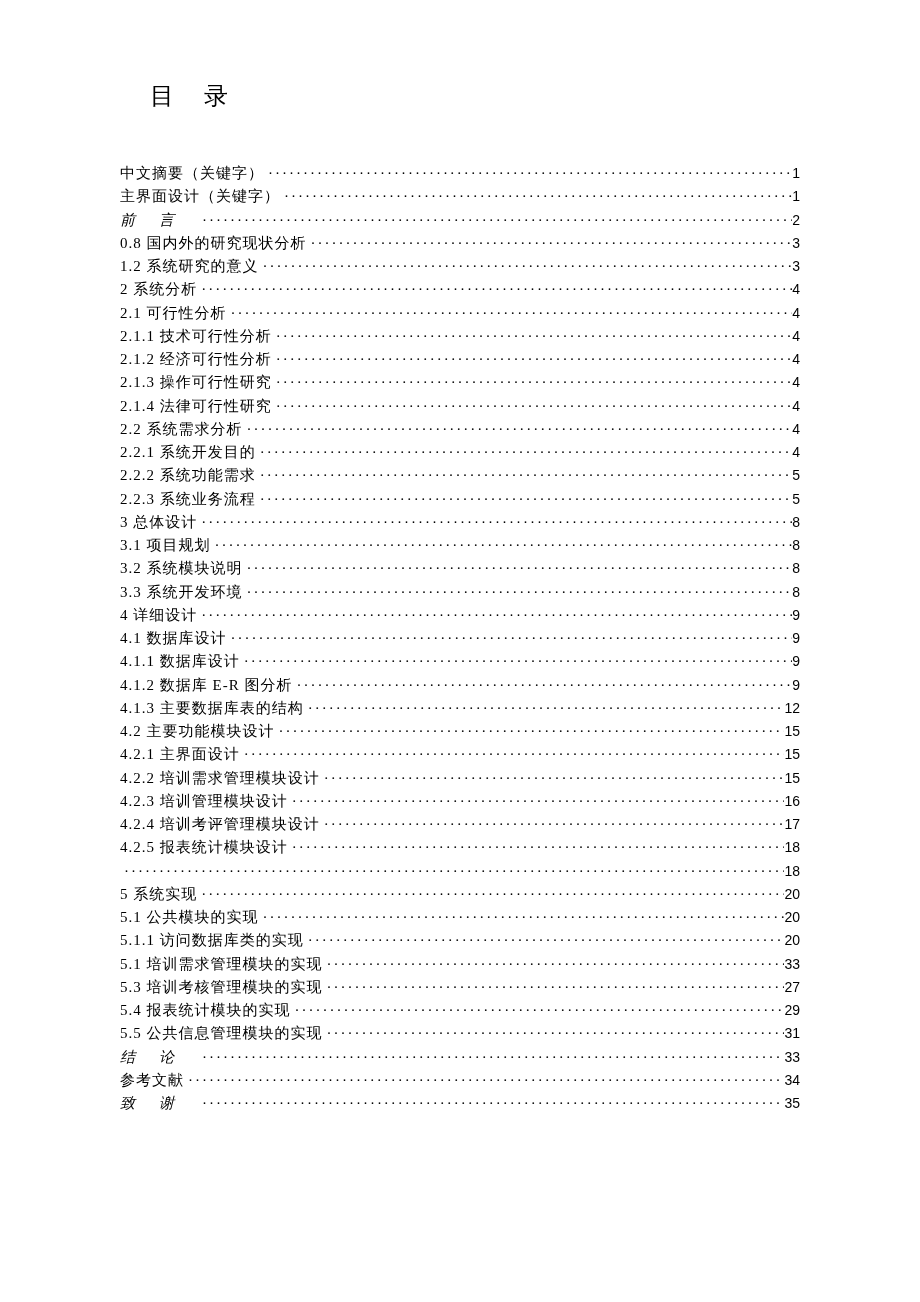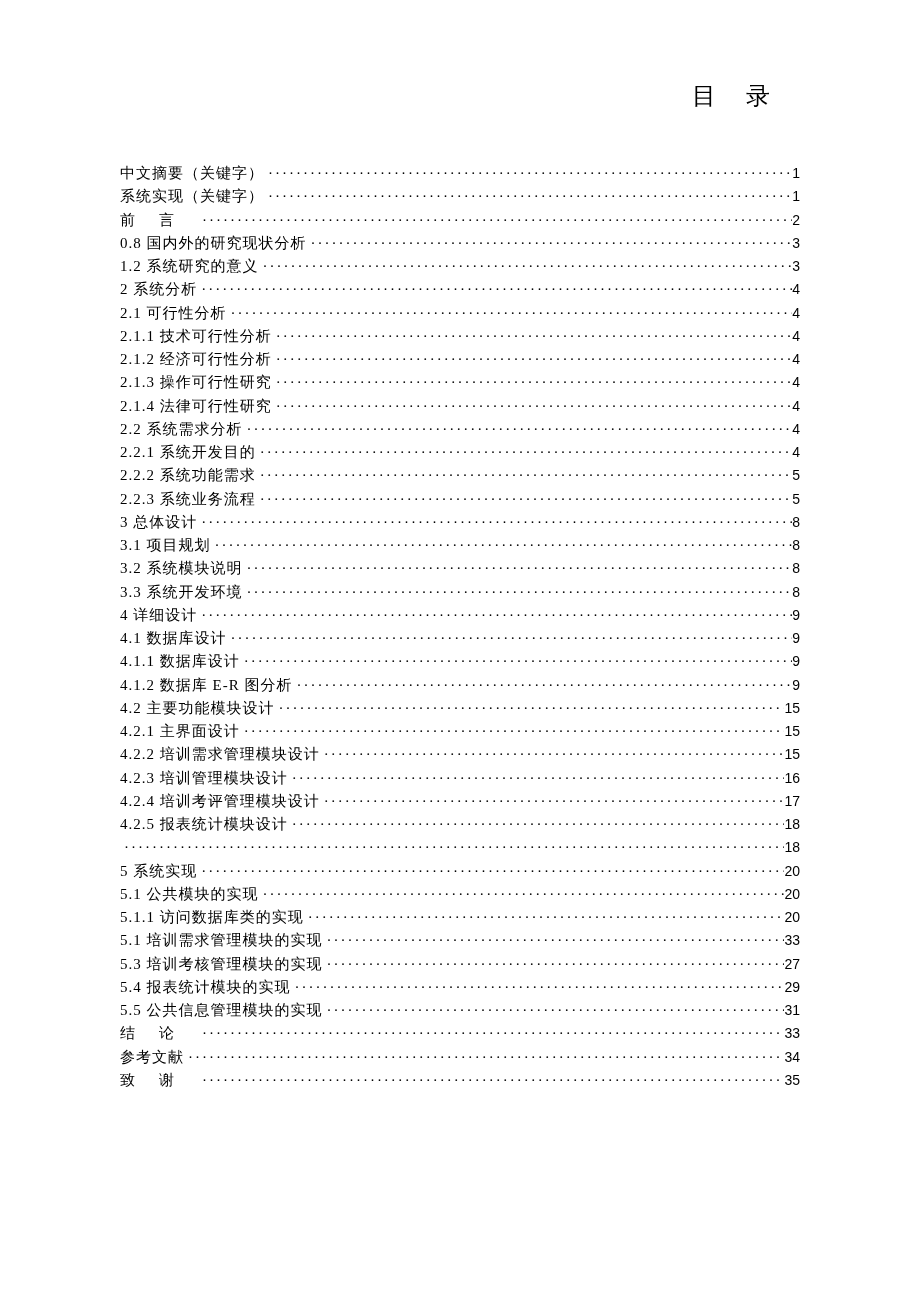--- a/index.html
+++ b/index.html
@@ -9,21 +9,21 @@
     }
     body {
       background: #ffffff;
       font-family: "SimSun", "宋体", serif;
       width: 920px;
       margin: 0 auto;
       padding: 80px 120px 60px 120px;
       color: #000;
     }
     .title {
-      text-align: right;
+      text-align: left;
       font-size: 24px;
       font-weight: normal;
       margin-bottom: 50px;
       letter-spacing: 30px;
       padding-left: 30px;
     }
     .toc-entry {
       display: flex;
       align-items: baseline;
       font-size: 15px;
@@ -44,35 +44,36 @@
     .toc-dots::before {
       content: "································································································································································";
     }
     .toc-page {
       flex-shrink: 0;
       font-family: Arial, sans-serif;
       font-size: 14px;
     }
     .spaced-3 {
       letter-spacing: 24px;
+      font-style: italic;
     }
   </style>
 </head>
 <body>
 
 <h1 class="title">目录</h1>
 
 <div id="toc-container">
     <div class="toc-entry">
       <span class="toc-label ">中文摘要（关键字）</span>
       <span class="toc-dots"></span>
       <span class="toc-page">1</span>
     </div>
     <div class="toc-entry">
-      <span class="toc-label ">系统实现（关键字）</span>
+      <span class="toc-label ">主界面设计（关键字）</span>
       <span class="toc-dots"></span>
       <span class="toc-page">1</span>
     </div>
     <div class="toc-entry">
       <span class="toc-label spaced-3">前言</span>
       <span class="toc-dots"></span>
       <span class="toc-page">2</span>
     </div>
     <div class="toc-entry">
       <span class="toc-label ">0.8 国内外的研究现状分析</span>
@@ -166,20 +167,25 @@
     </div>
     <div class="toc-entry">
       <span class="toc-label ">4.1.1 数据库设计</span>
       <span class="toc-dots"></span>
       <span class="toc-page">9</span>
     </div>
     <div class="toc-entry">
       <span class="toc-label ">4.1.2 数据库 E-R 图分析</span>
       <span class="toc-dots"></span>
       <span class="toc-page">9</span>
+    </div>
+    <div class="toc-entry">
+      <span class="toc-label ">4.1.3 主要数据库表的结构</span>
+      <span class="toc-dots"></span>
+      <span class="toc-page">12</span>
     </div>
     <div class="toc-entry">
       <span class="toc-label ">4.2 主要功能模块设计</span>
       <span class="toc-dots"></span>
       <span class="toc-page">15</span>
     </div>
     <div class="toc-entry">
       <span class="toc-label ">4.2.1 主界面设计</span>
       <span class="toc-dots"></span>
       <span class="toc-page">15</span>

